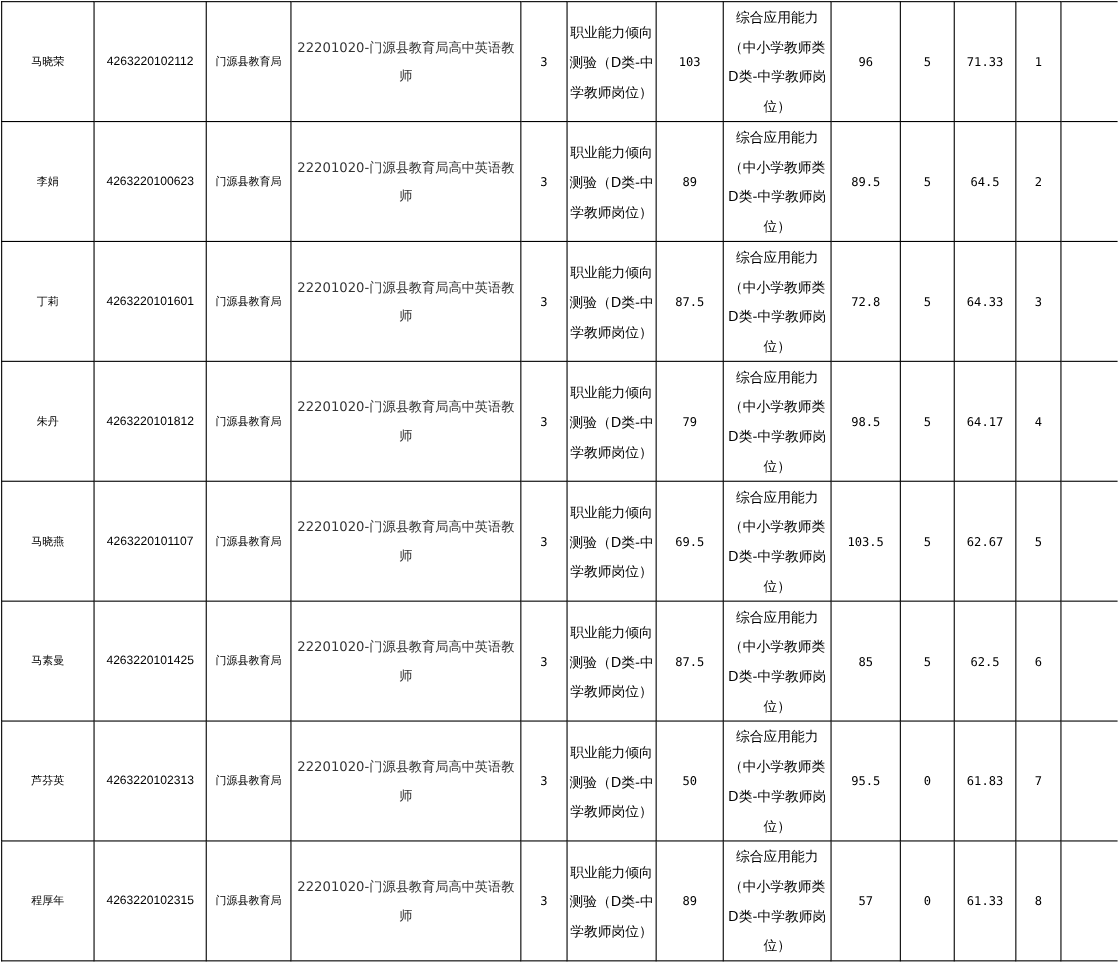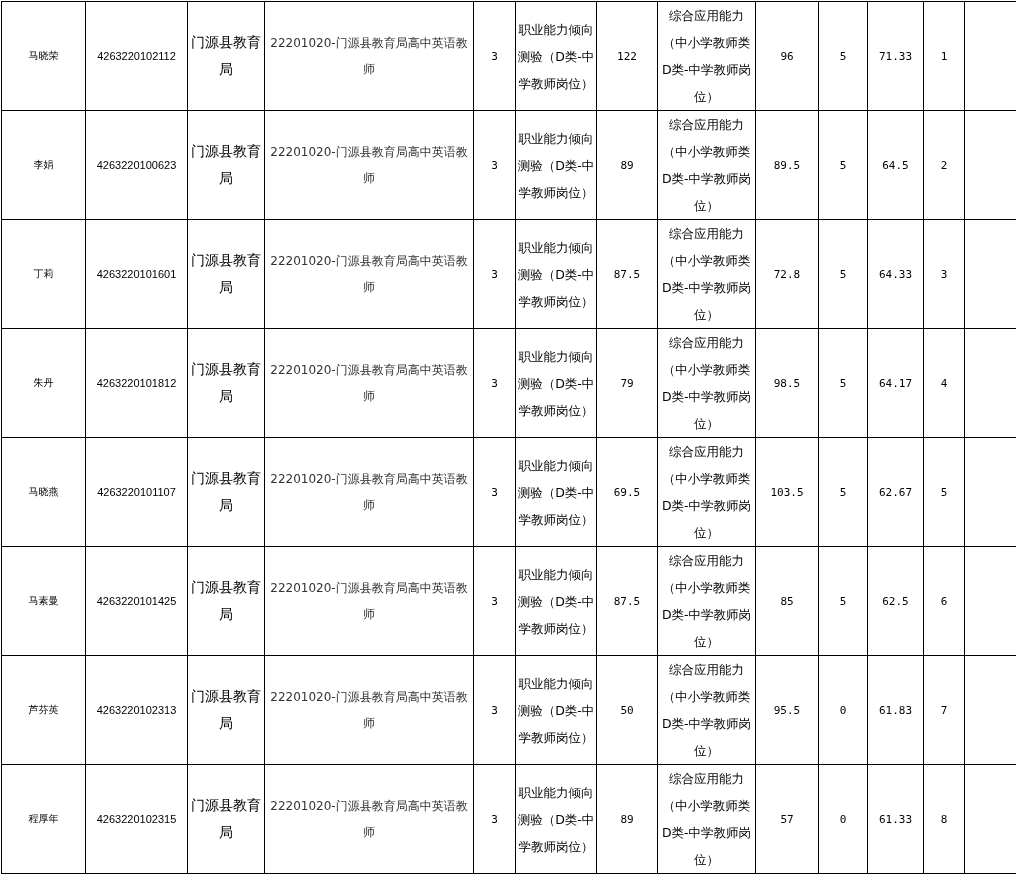--- a/index.html
+++ b/index.html
@@ -28,21 +28,21 @@
       height: 106px;
       padding: 0;
       vertical-align: middle;
       overflow: hidden;
       box-sizing: border-box;
     }
     td.c { text-align: center; }
     td.name { font-size: 10px; font-family: Liberation Serif, serif; }
     td.num { font-family: "DejaVu Sans Mono", "Liberation Mono", monospace; font-size: 11px; }
     td.id { font-size: 11px; font-family: Liberation Sans, sans-serif; }
-    td.unit { font-size: 14px; line-height: 27px; padding: 0 8px; }
+    td.unit { font-size: 10px; line-height: 27px; padding: 0 8px; }
     td.job {
       text-align: center;
       font-size: 12px;
       line-height: 26px;
       color: #333;
       padding: 0 6px 0 8px;
     }
     td.subj { font-size: 12.5px; line-height: 27px; padding: 0 4px; margin-top: 16px; }
     .subj-inner { display: inline-block; text-align: center; }
   </style>
@@ -67,21 +67,21 @@
   </colgroup>
   <tbody id="tbody">
 
   <tr>
     <td class="c name">马晓荣</td>
     <td class="c id">4263220102112</td>
     <td class="c unit">门源县教育局</td>
     <td class="job">22201020-门源县教育局高中英语教师</td>
     <td class="c num">3</td>
     <td class="c subj"><span class="subj-inner">职业能力倾向测验（D类-中学教师岗位）</span></td>
-    <td class="c num">122</td>
+    <td class="c num">103</td>
     <td class="c subj"><span class="subj-inner">综合应用能力（中小学教师类D类-中学教师岗位）</span></td>
     <td class="c num">96</td>
     <td class="c num">5</td>
     <td class="c num">71.33</td>
     <td class="c num">1</td>
     <td class="c"></td>
   </tr>
 
   <tr>
     <td class="c name">李娟</td>

